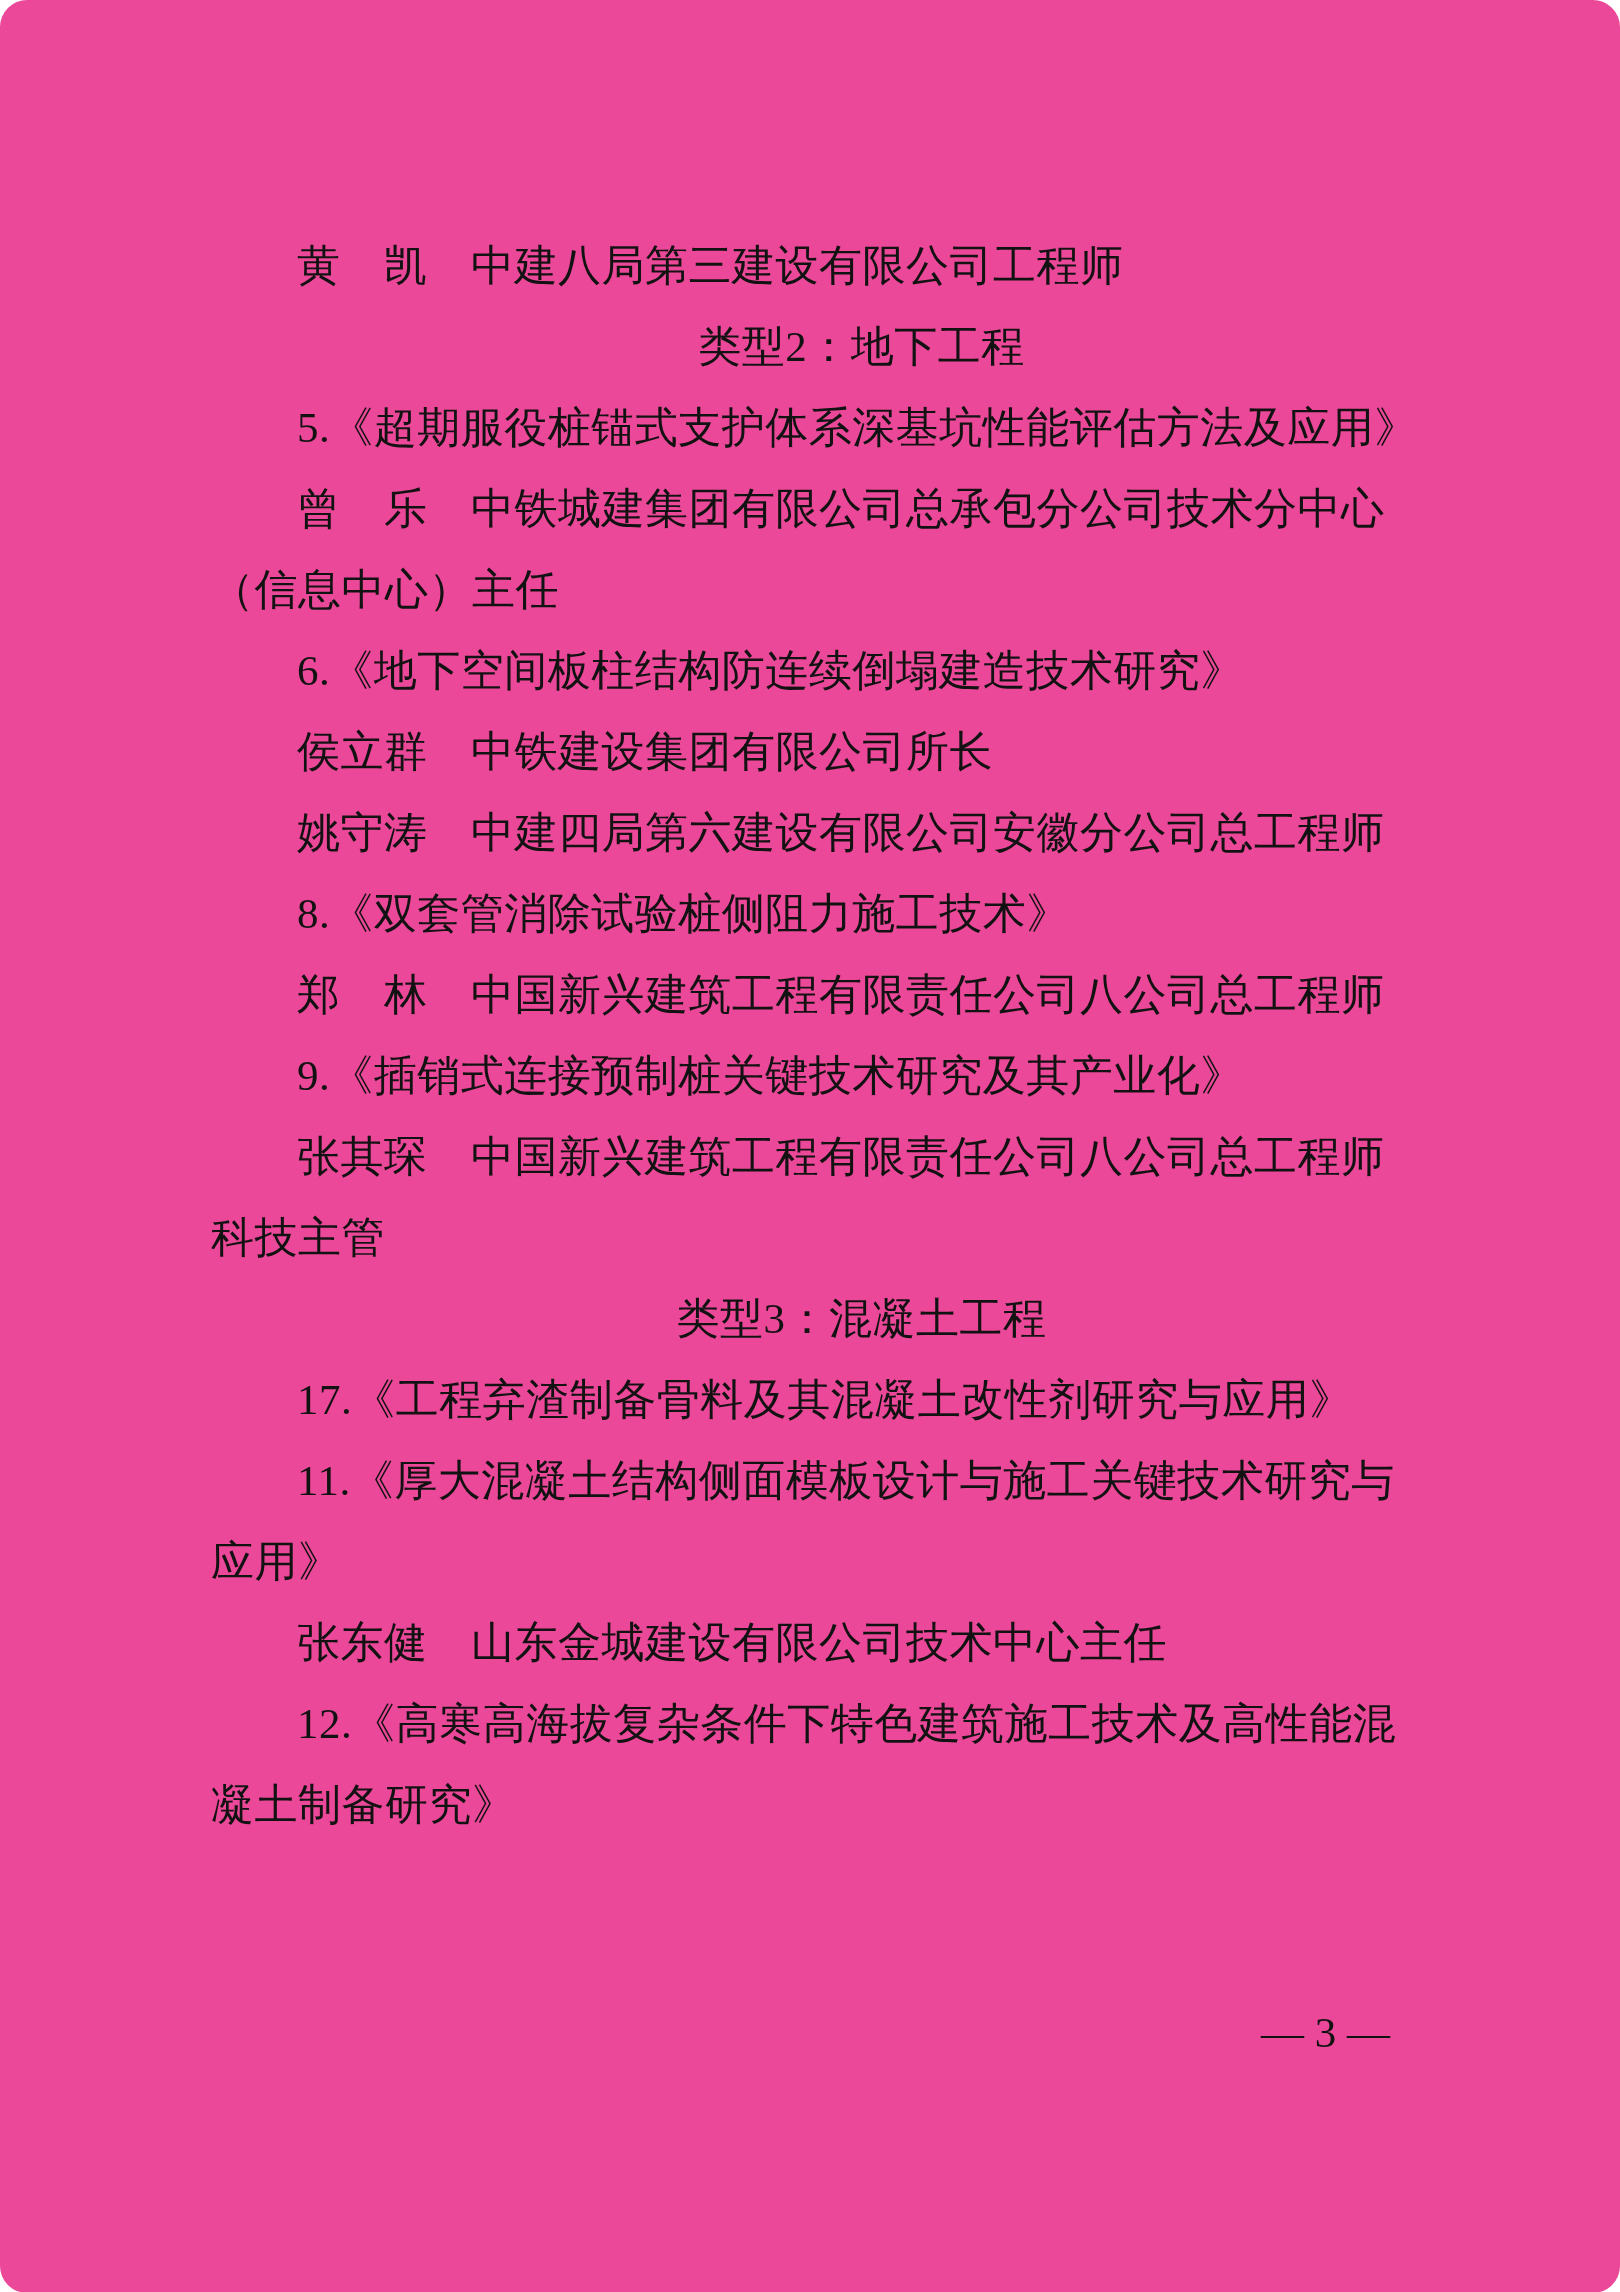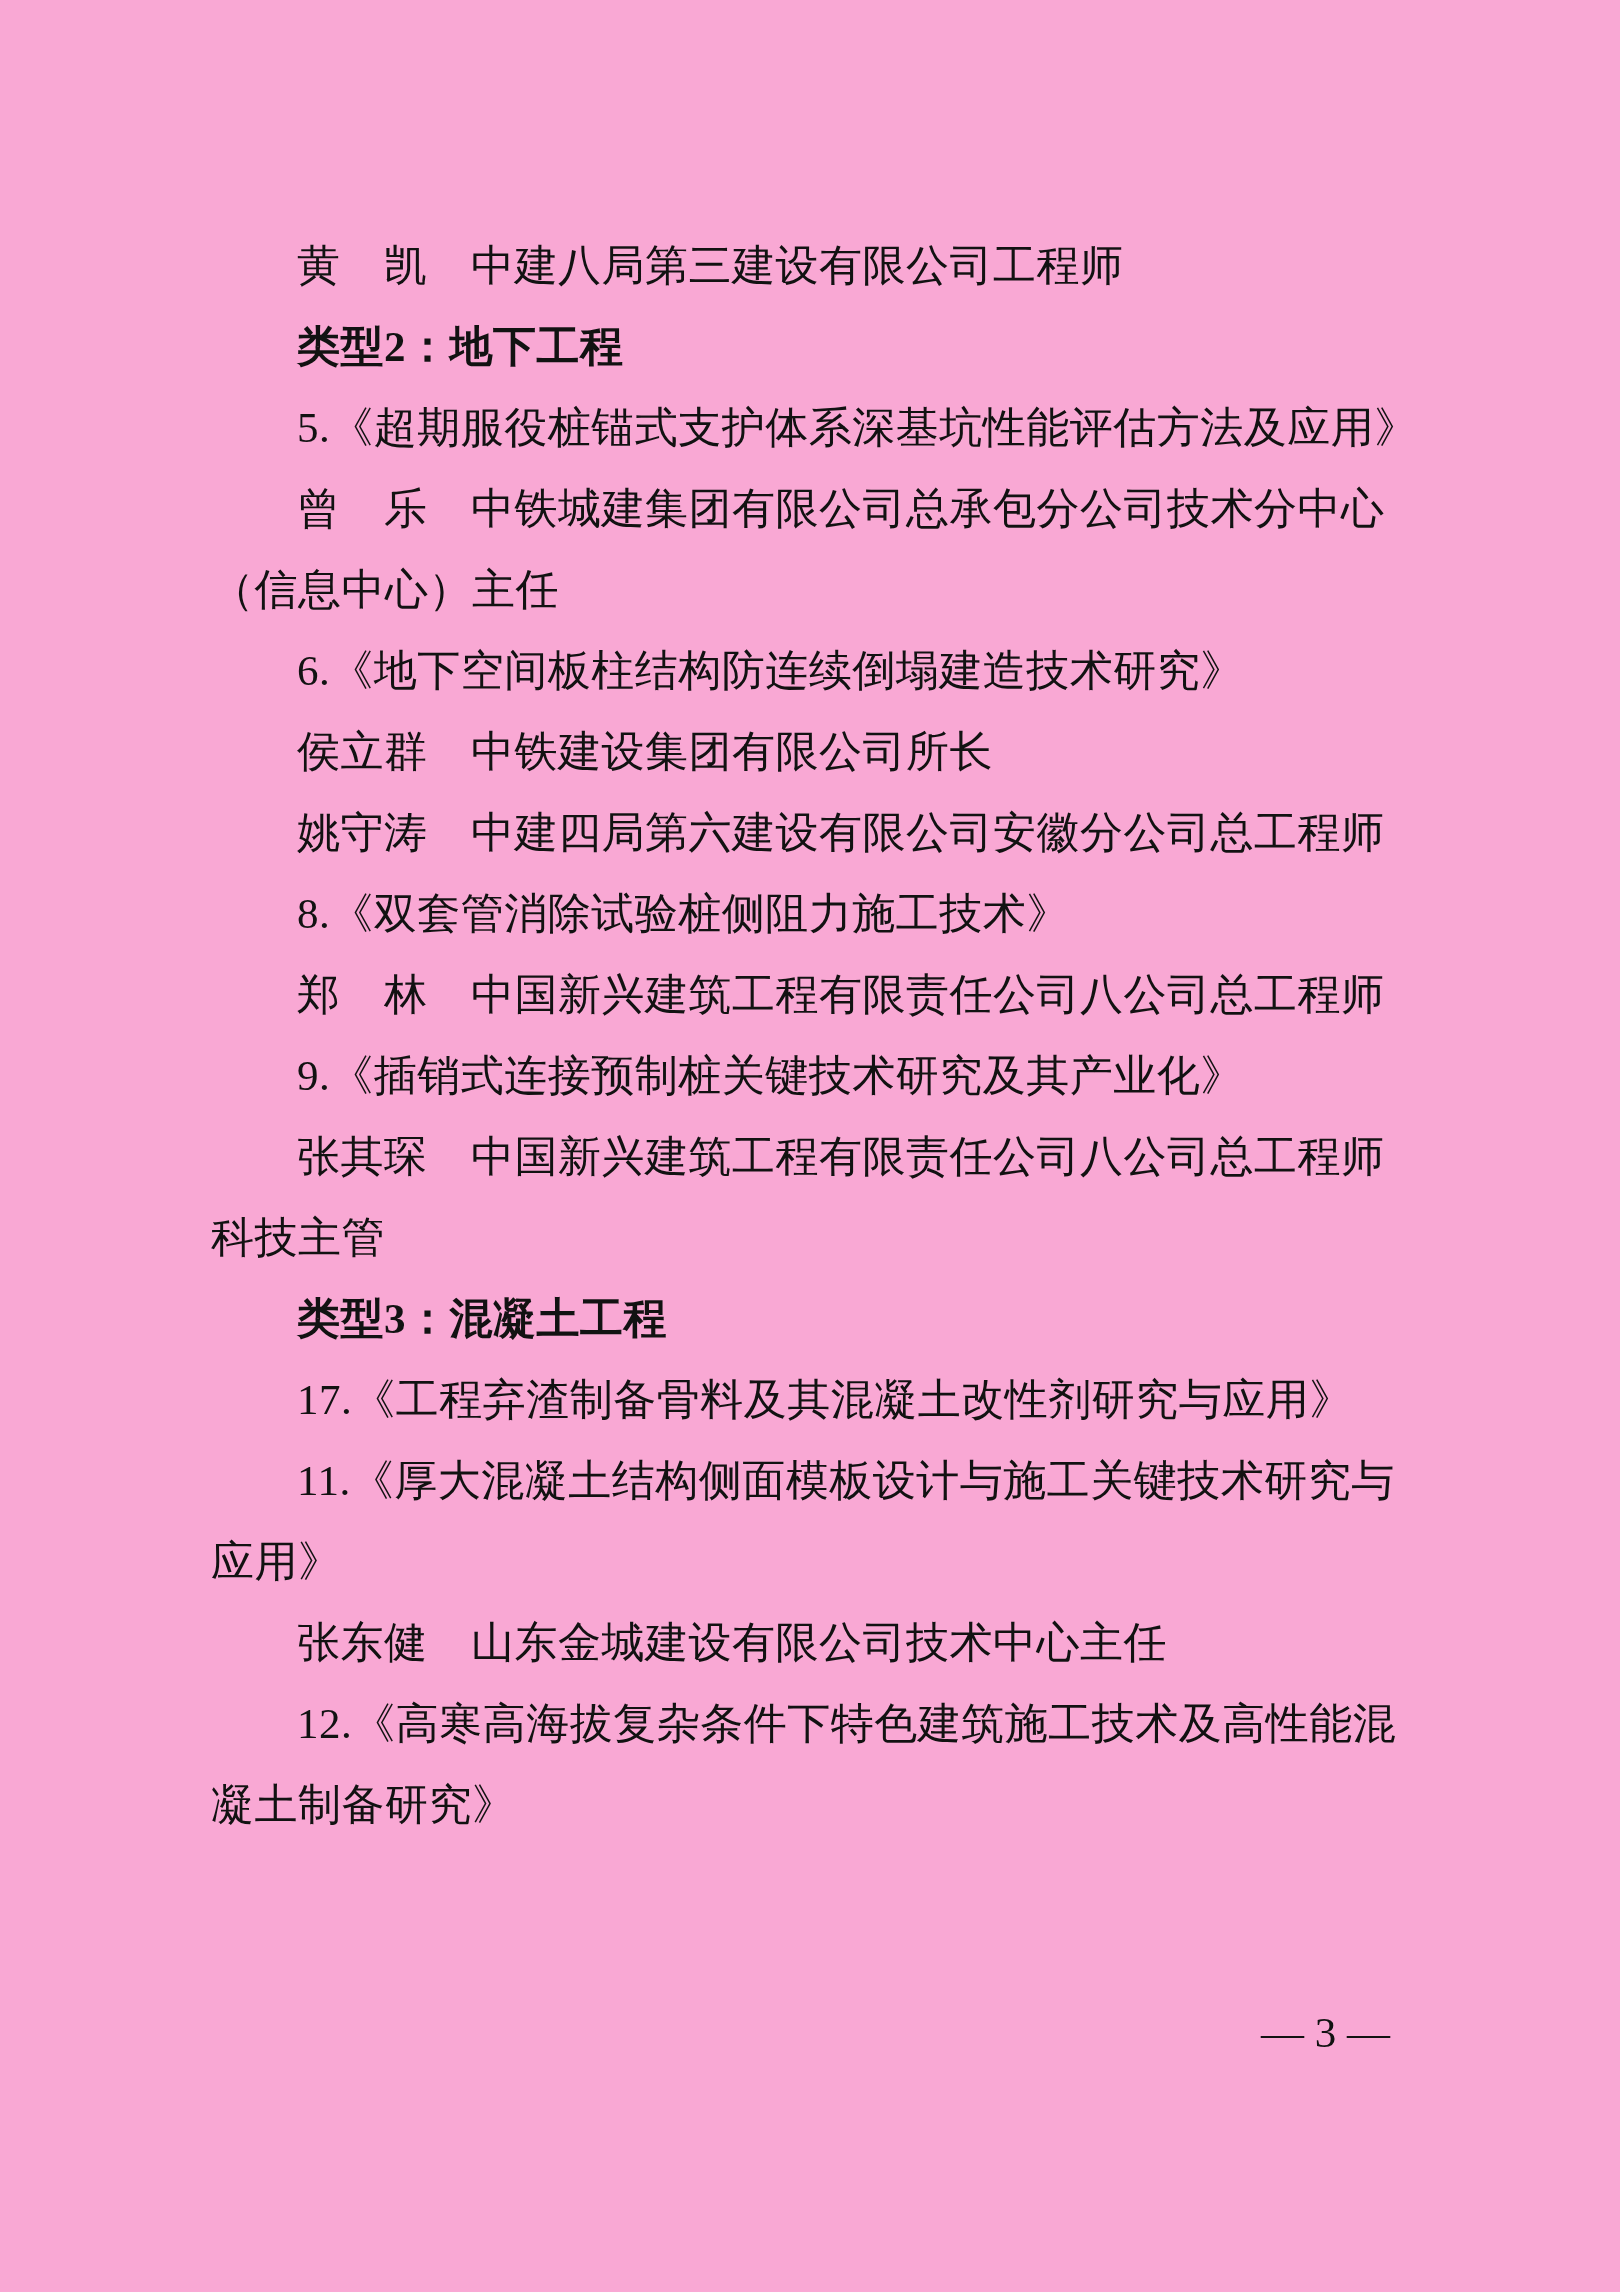--- a/index.html
+++ b/index.html
@@ -11,41 +11,43 @@
     height: 2293px;
     background: #ffffff;
     position: relative;
     font-family: "Liberation Serif", "DejaVu Serif", serif;
     color: #121212;
     overflow: hidden;
   }
   .page {
     position: absolute;
     inset: 0;
-    background: #f9a8d4;
+    background: #ec4899;
+    border-radius: 27px;
   }
   .doc-body {
     position: absolute;
     left: 211px;
     top: 225px;
     width: 1215px;
   }
   .line {
     margin: 0;
     font-size: 43px;
     height: 81px;
     line-height: 81px;
     white-space: nowrap;
     letter-spacing: 0.5px;
   }
   .line.indent {
     padding-left: 86px;   
   }
   .line.heading {
-    font-weight: bold;
+    font-weight: normal;
+    text-align: center;
   }
   .page-footer {
     position: absolute;
     top: 2007px;
     right: 230px;
     font-size: 43px;
     line-height: 51px;
     color: #121212;
   }
 </style>

